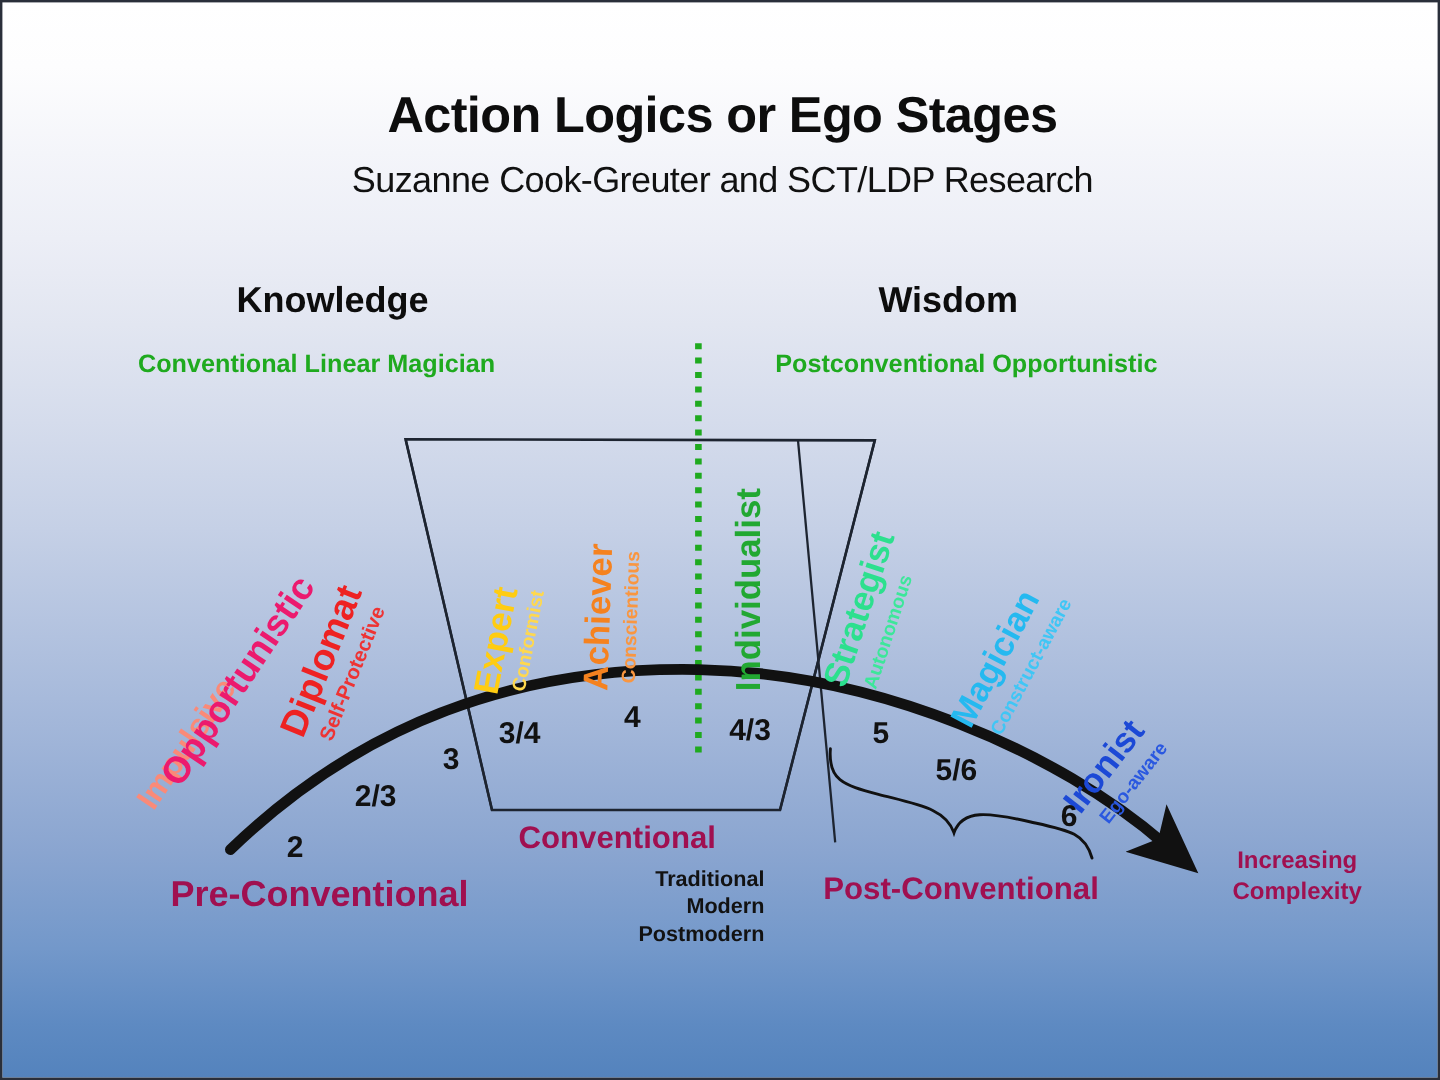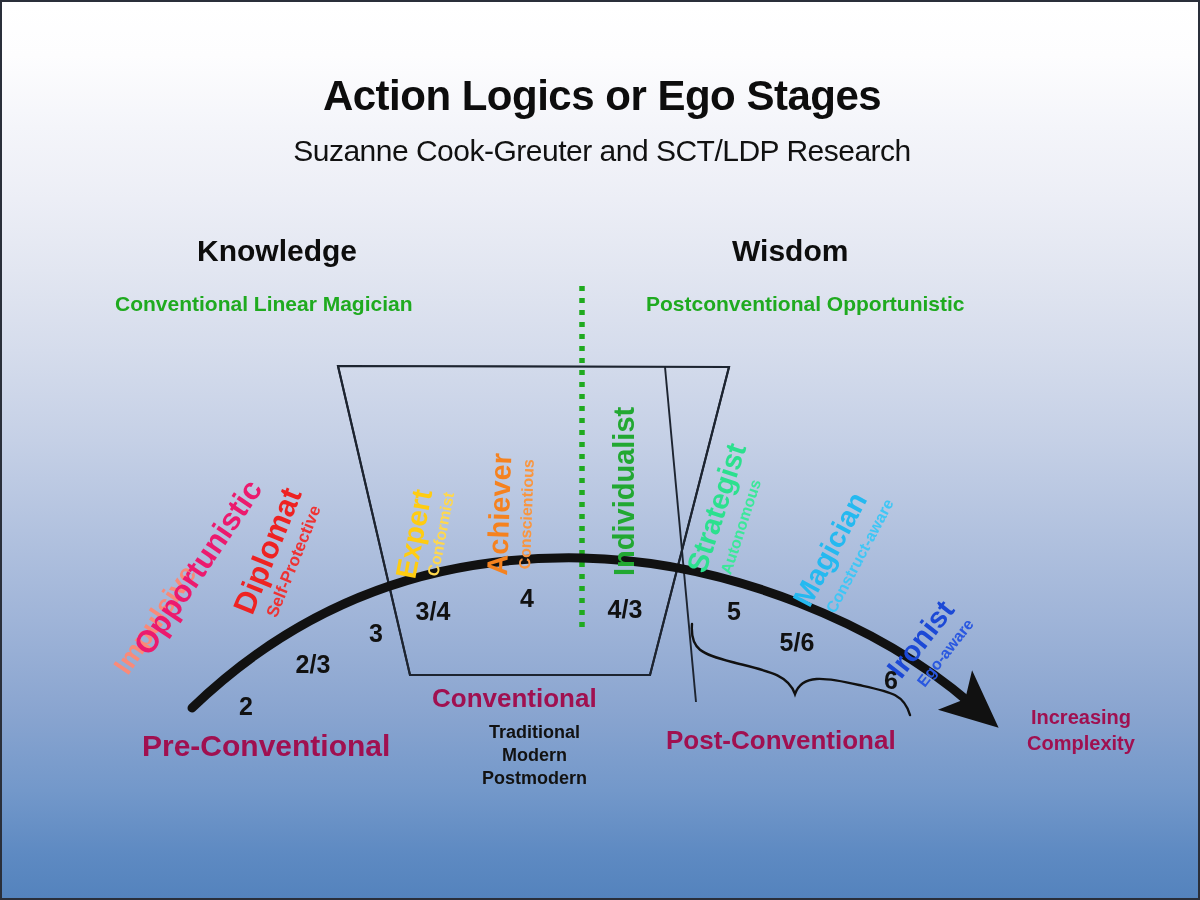--- a/index.html
+++ b/index.html
@@ -52,24 +52,24 @@
     text-align:center;white-space:nowrap;
   }
 
   
   .band{
     position:absolute;font-weight:bold;color:#a01050;
     text-align:center;white-space:nowrap;
   }
   #band-pre{left:140px;top:727px;font-size:30px;}
   #band-conv{left:430px;top:681px;font-size:26px;}
-  #band-post{left:664px;top:723px;font-size:26px;}
+  #band-post{left:684px;top:723px;font-size:26px;}
 
   .subband{
-    position:absolute;left:430px;width:205px;text-align:center;
+    position:absolute;left:430px;width:205px;text-align:right;
     font-weight:bold;color:#121212;font-size:18px;line-height:1.28;
   }
   #subband-list{top:719px;}
 
   #incr-complexity{
     position:absolute;left:1004px;top:702px;width:150px;
     text-align:center;font-weight:bold;color:#a01050;
     font-size:20px;line-height:1.32;
   }
 </style>

